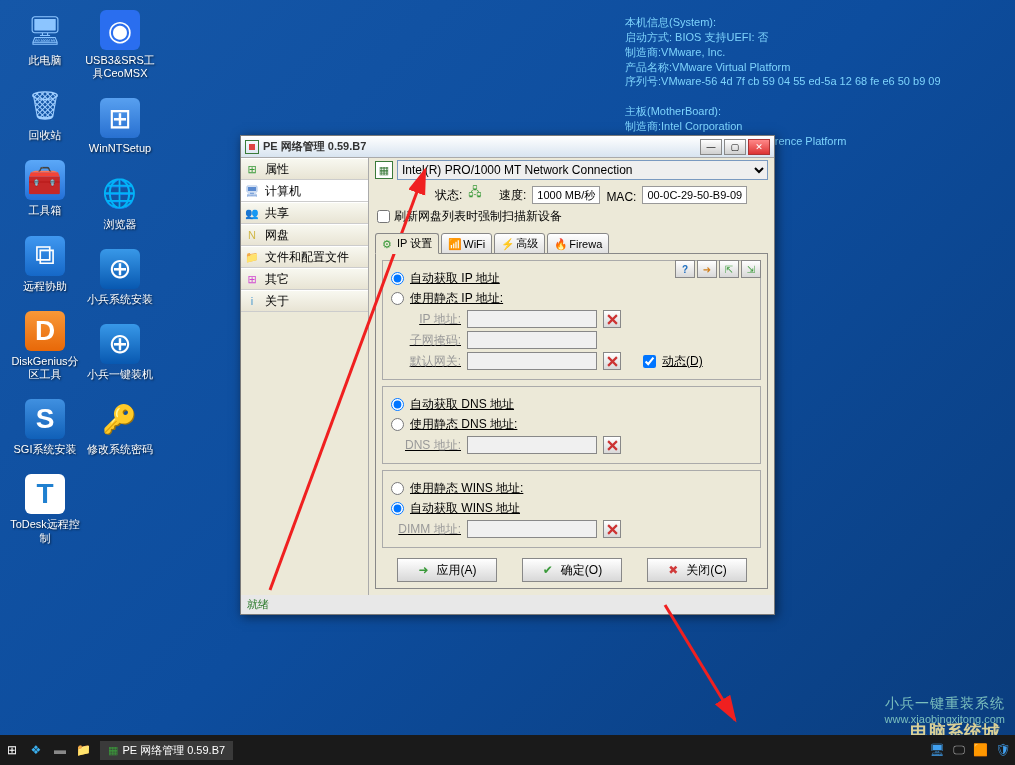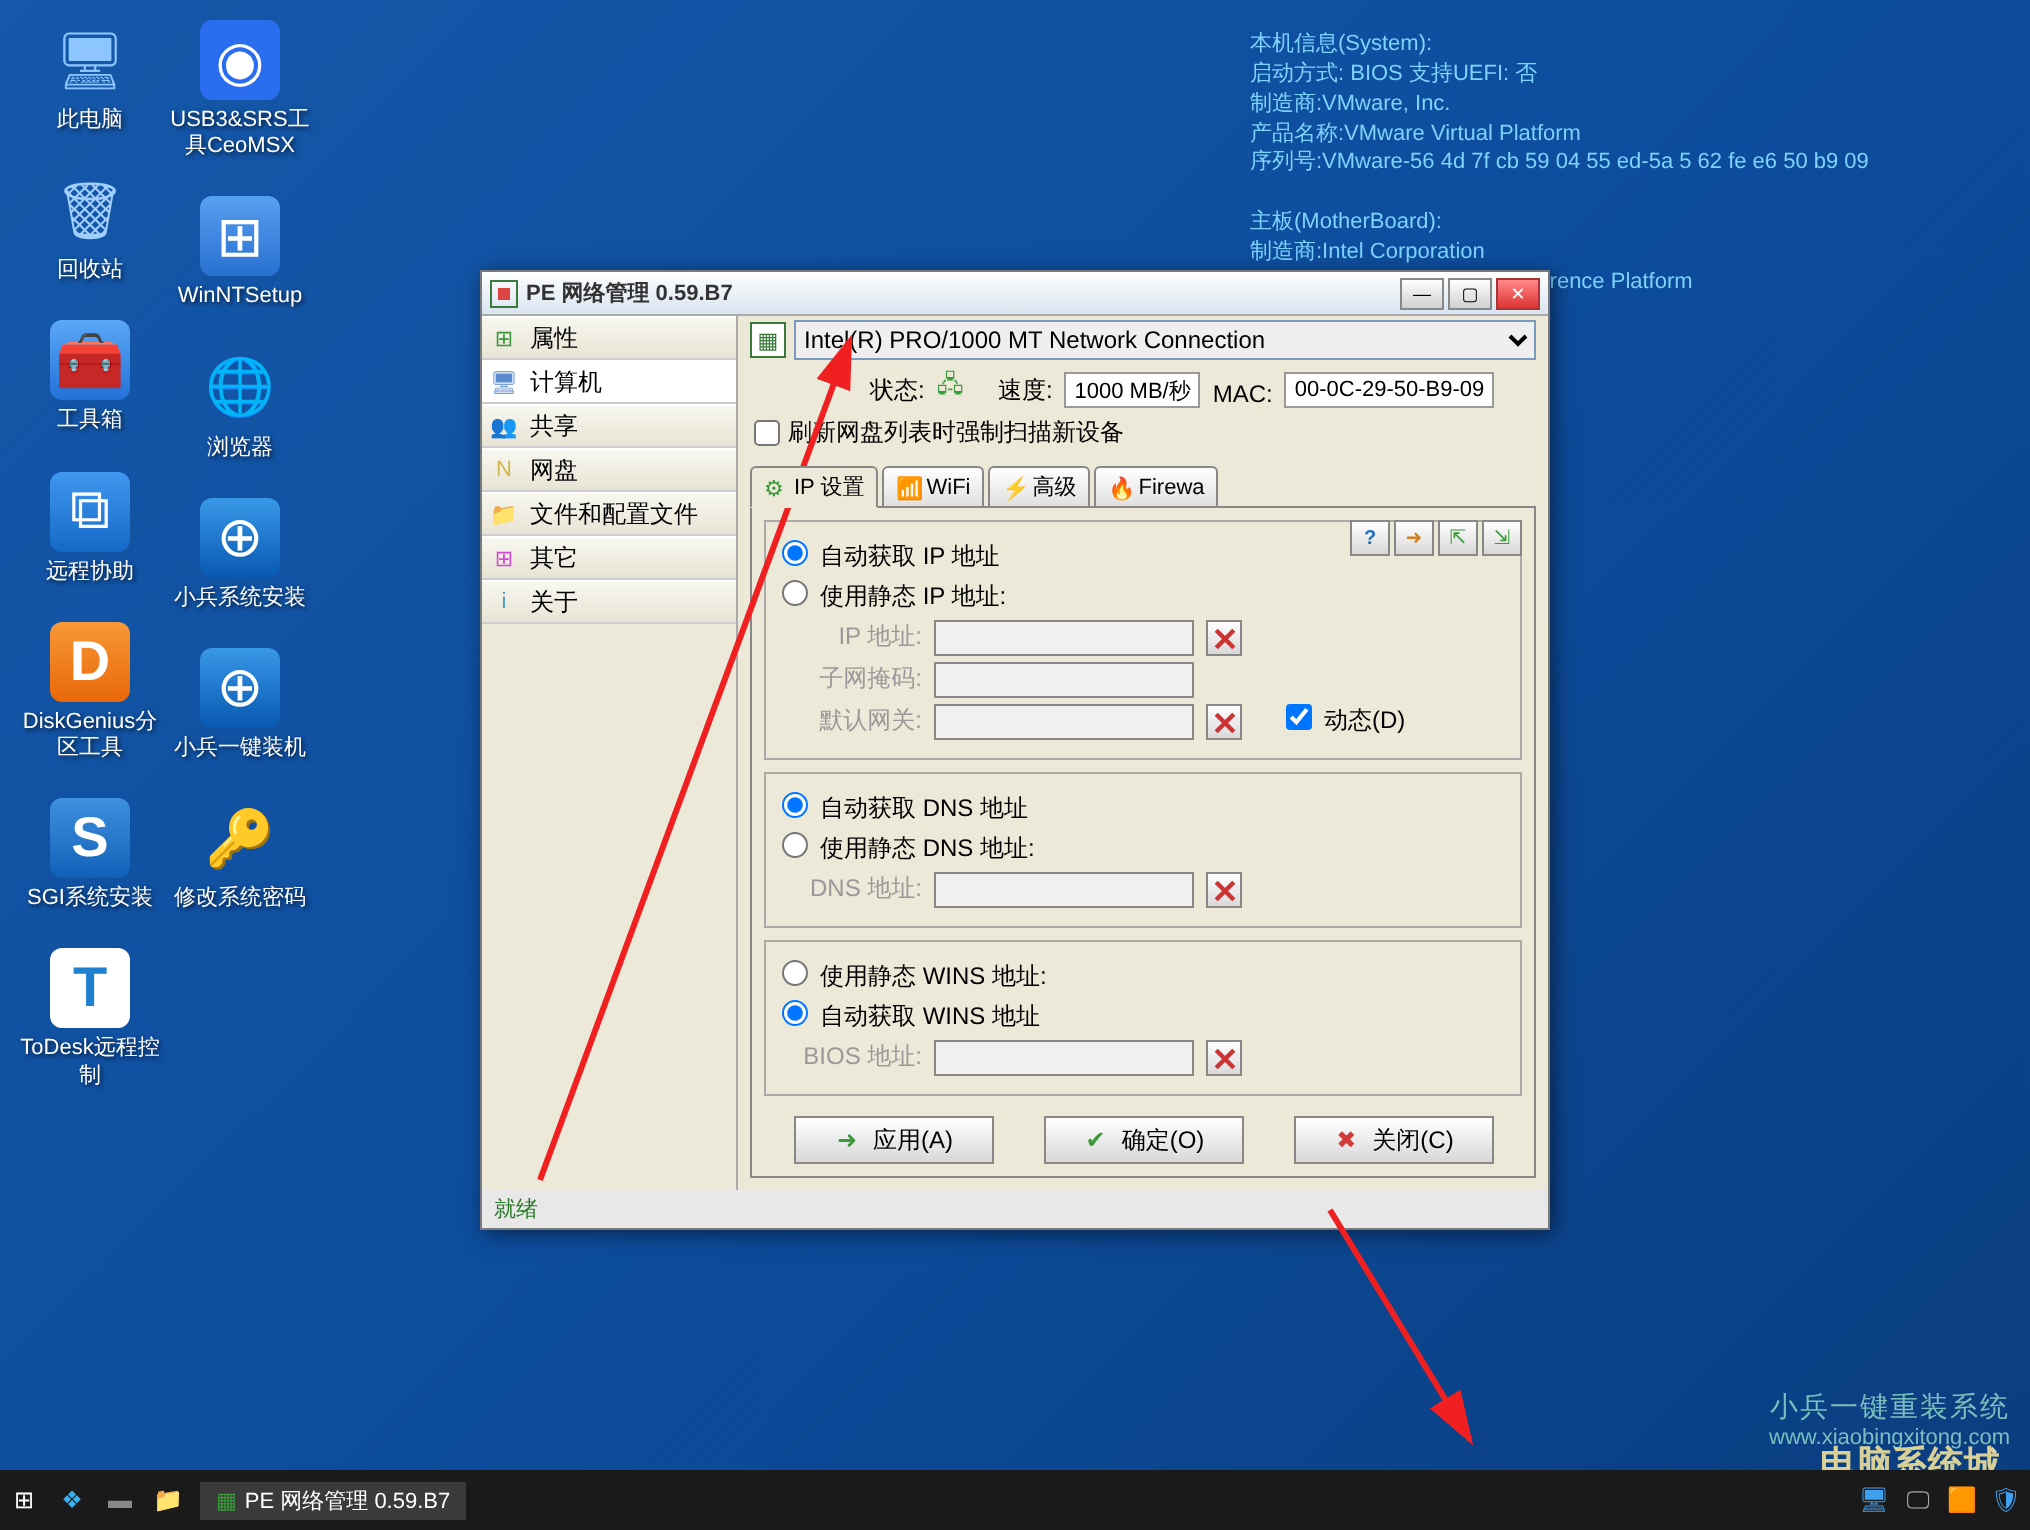--- a/index.html
+++ b/index.html
@@ -44,21 +44,21 @@
 .tabs { display: flex; margin-bottom: -1px; }
 .tab { border: 1px solid #888; background: linear-gradient(#fff,#e0e0e0); padding: 2px 6px; margin-right: 2px; font-size: 11px; display: flex; align-items: center; gap: 3px; cursor: pointer; border-radius: 3px 3px 0 0; }
 .tab.active { background: #ece9d8; border-bottom: 1px solid #ece9d8; position: relative; z-index: 1; }
 .tab .tic { width: 12px; height: 12px; display: inline-block; }
 
 .tabpanel { border: 1px solid #888; padding: 6px; background: #ece9d8; position: relative; }
 .quickbtns { position: absolute; right: 6px; top: 6px; display: flex; gap: 2px; }
 .qbtn { width: 20px; height: 18px; border: 1px solid #888; background: linear-gradient(#fff,#d8d8d8); display: flex; align-items: center; justify-content: center; font-size: 10px; cursor: pointer; }
 
 .grp { border: 1px solid #aaa; margin-bottom: 6px; padding: 6px 8px; }
-.row { display: flex; align-items: flex-start; margin: 3px 0; gap: 6px; font-size: 12px; }
+.row { display: flex; align-items: center; margin: 3px 0; gap: 6px; font-size: 12px; text-decoration: underline; }
 .row .lab { width: 70px; text-align: right; color: #999; }
 .row input[type=text] { width: 130px; height: 18px; border: 1px solid #888; background: #fff; padding: 0 3px; }
 .row input[type=text]:disabled { background: #f0f0f0; color: #999; }
 .xbtn { width: 18px; height: 18px; border: 1px solid #888; background: linear-gradient(#fff,#d8d8d8); display: flex; align-items: center; justify-content: center; color: #c00; font-weight: bold; cursor: pointer; font-size: 10px; }
 .xbtn svg { width: 11px; height: 11px; }
 
 .btnrow { display: flex; justify-content: center; gap: 25px; margin-top: 10px; }
 .bigbtn { width: 100px; height: 24px; border: 1px solid #888; background: linear-gradient(#fff,#d8d8d8); display: flex; align-items: center; justify-content: center; gap: 6px; cursor: pointer; font-size: 12px; }
 .bigbtn .bic { width: 14px; height: 14px; display: flex; align-items: center; justify-content: center; }
 
@@ -153,21 +153,21 @@
         <span class="lbl">修改系统密码</span>
       </div>
     </div>
 </div>
 
 <div class="sysinfo" id="sysinfo">
     <div>本机信息(System):</div>
     <div>启动方式: BIOS    支持UEFI: 否</div>
     <div>制造商:VMware, Inc.</div>
     <div>产品名称:VMware Virtual Platform</div>
-    <div>序列号:VMware-56 4d 7f cb 59 04 55 ed-5a 5 62 fe e6 50 b9 09</div>
+    <div>序列号:VMware-56 4d 7f cb 59 04 55 ed-5a 12 68 fe e6 50 b9 09</div>
     <div>&nbsp;</div>
     <div>主板(MotherBoard):</div>
     <div>制造商:Intel Corporation</div>
     <div>产品名称:440BX Desktop Reference Platform</div>
     <div>序列号:None</div>
     <div>&nbsp;</div>
     <div>i7-4600U CPU @ 2.10GHz</div>
     <div>2700MHz</div>
     <div>2. 线程数: Unknown</div>
     <div>None;</div>
@@ -328,21 +328,21 @@
         <div class="grp">
           <div class="row">
               <input type="radio" name="wins" style="">
               <span>使用静态 WINS 地址:</span>
             </div>
           <div class="row">
               <input type="radio" name="wins" checked="" style="">
               <span>自动获取 WINS 地址</span>
             </div>
           <div class="row">
-              <span class="lab">BIOS 地址:</span>
+              <span class="lab">DIMM 地址:</span>
               <input type="text" disabled="" style="">
               <div class="xbtn">
                 <svg viewBox="0 0 10 10">
                   <path d="M1 1 L9 9 M9 1 L1 9" stroke="#c33" stroke-width="2"></path>
                 </svg>
               </div>
             </div>
         </div>
 
         <div class="btnrow">

